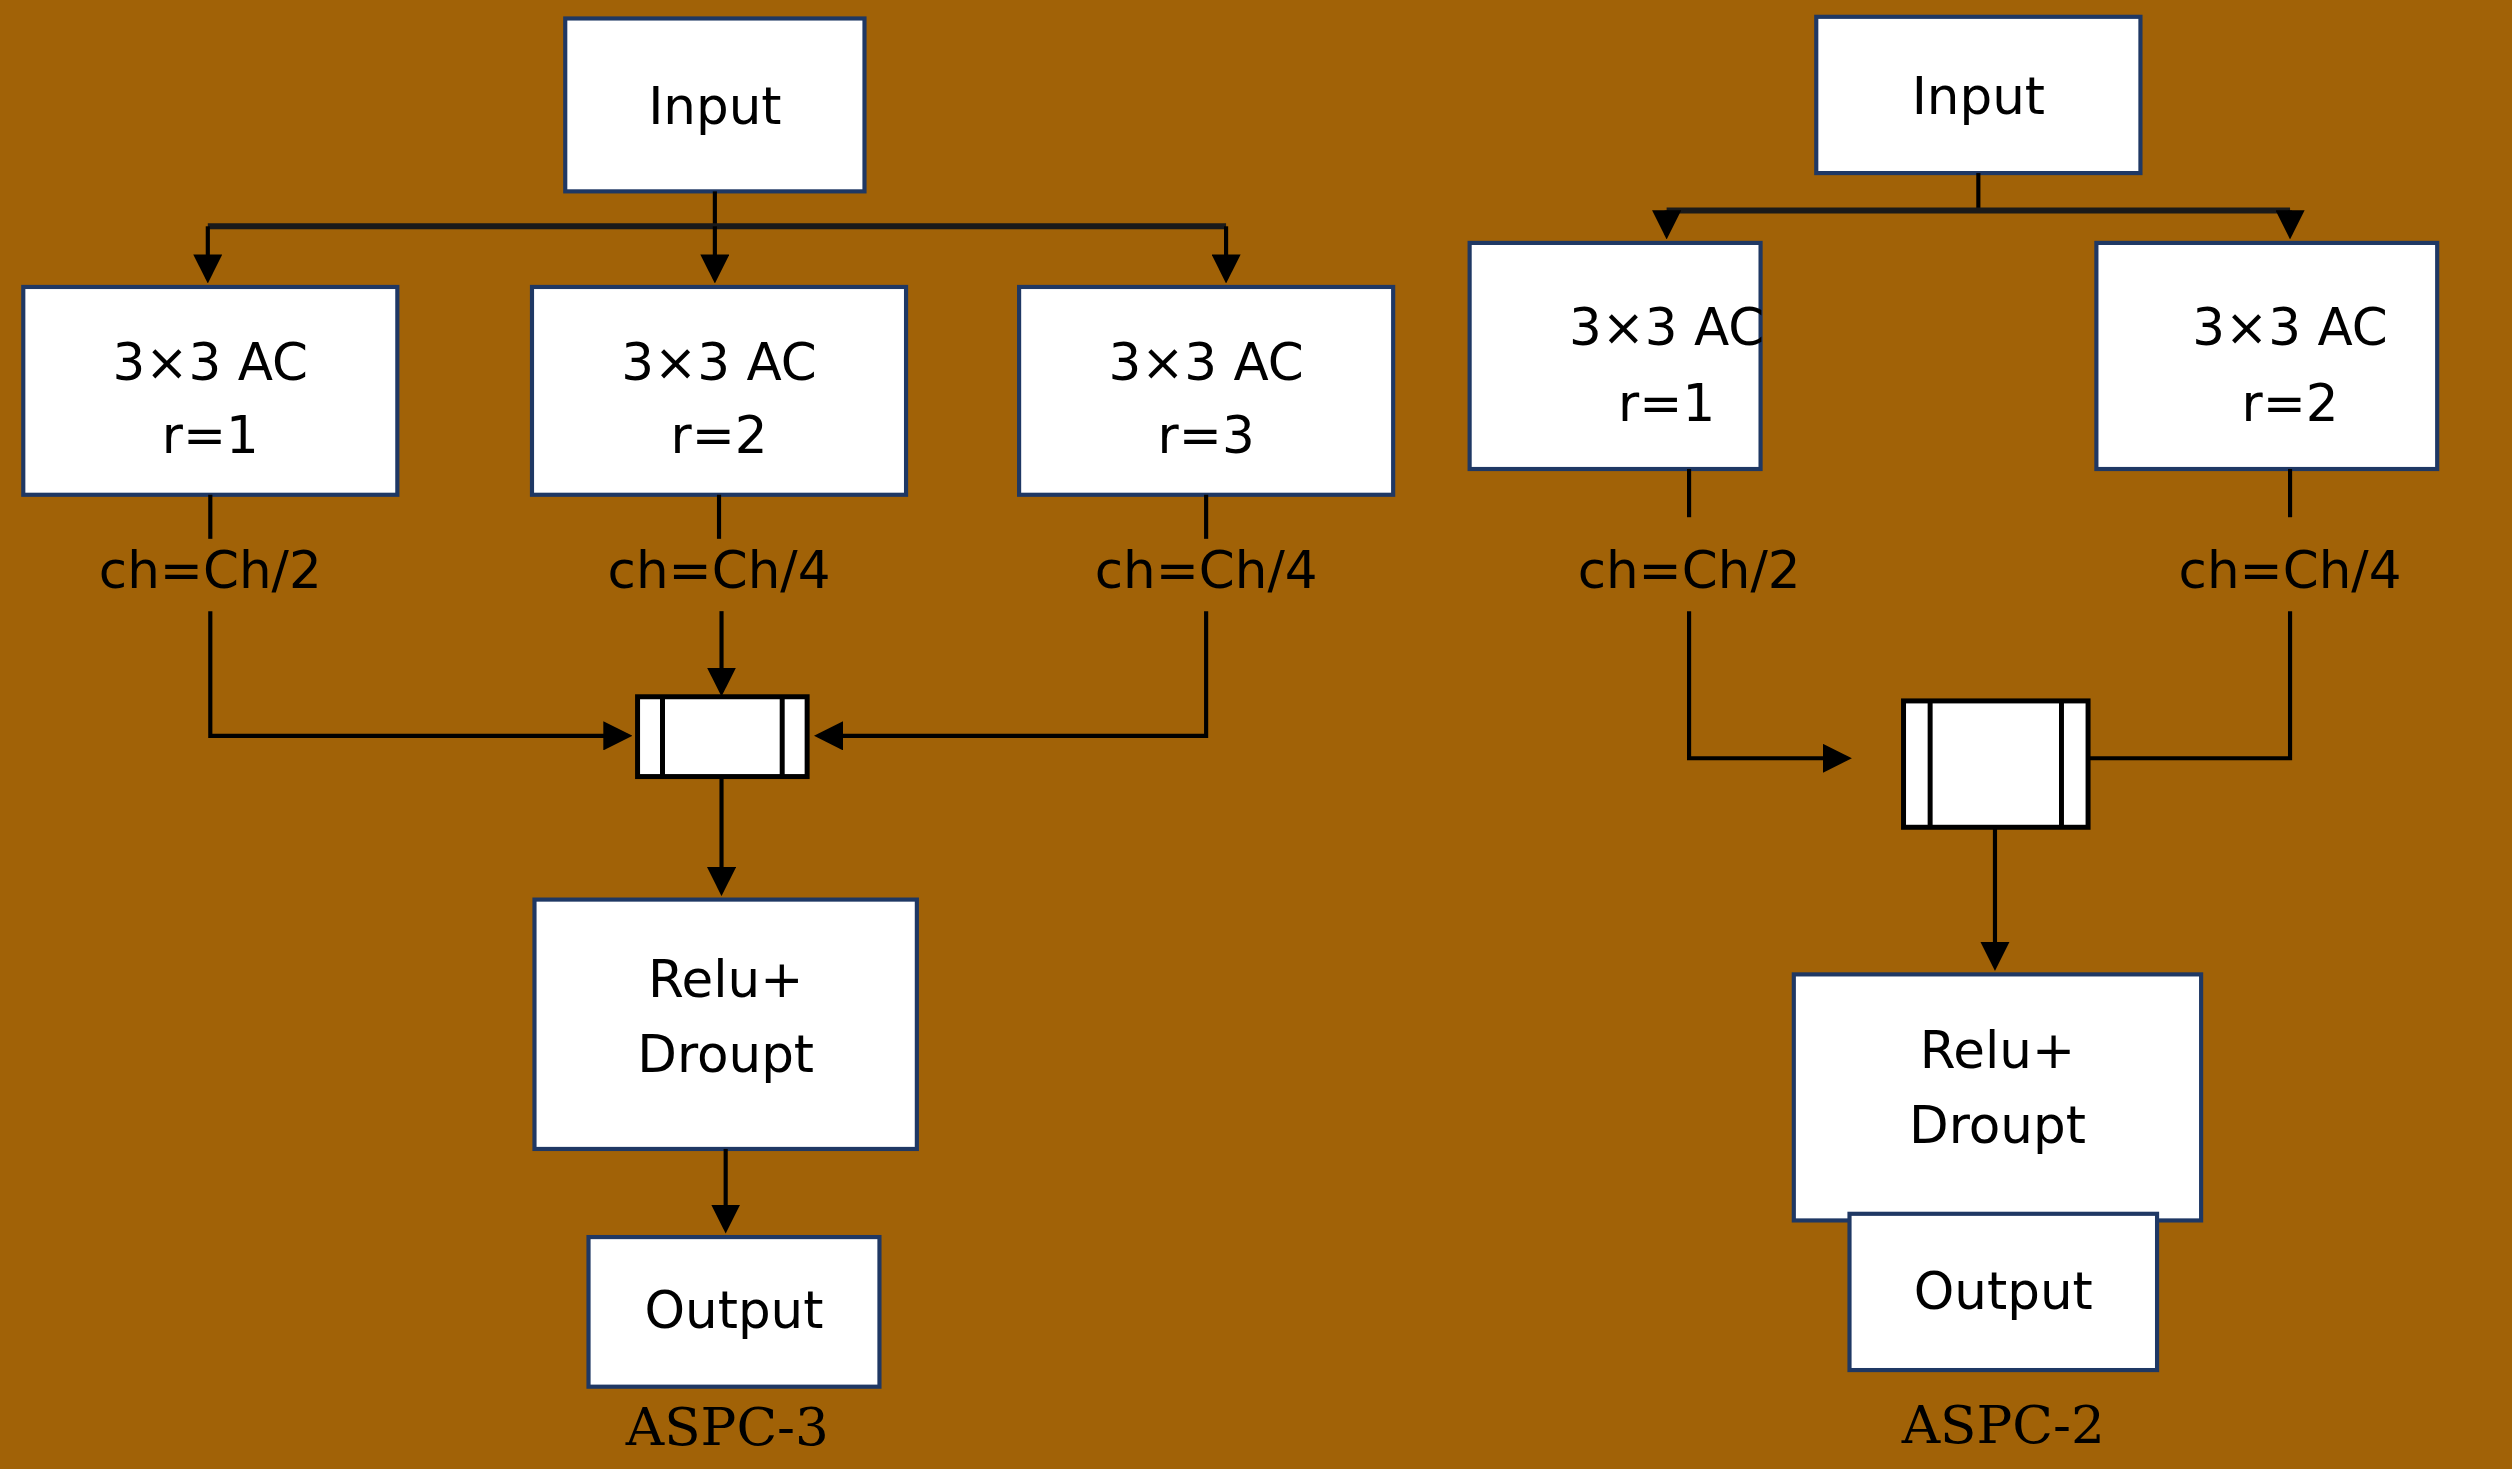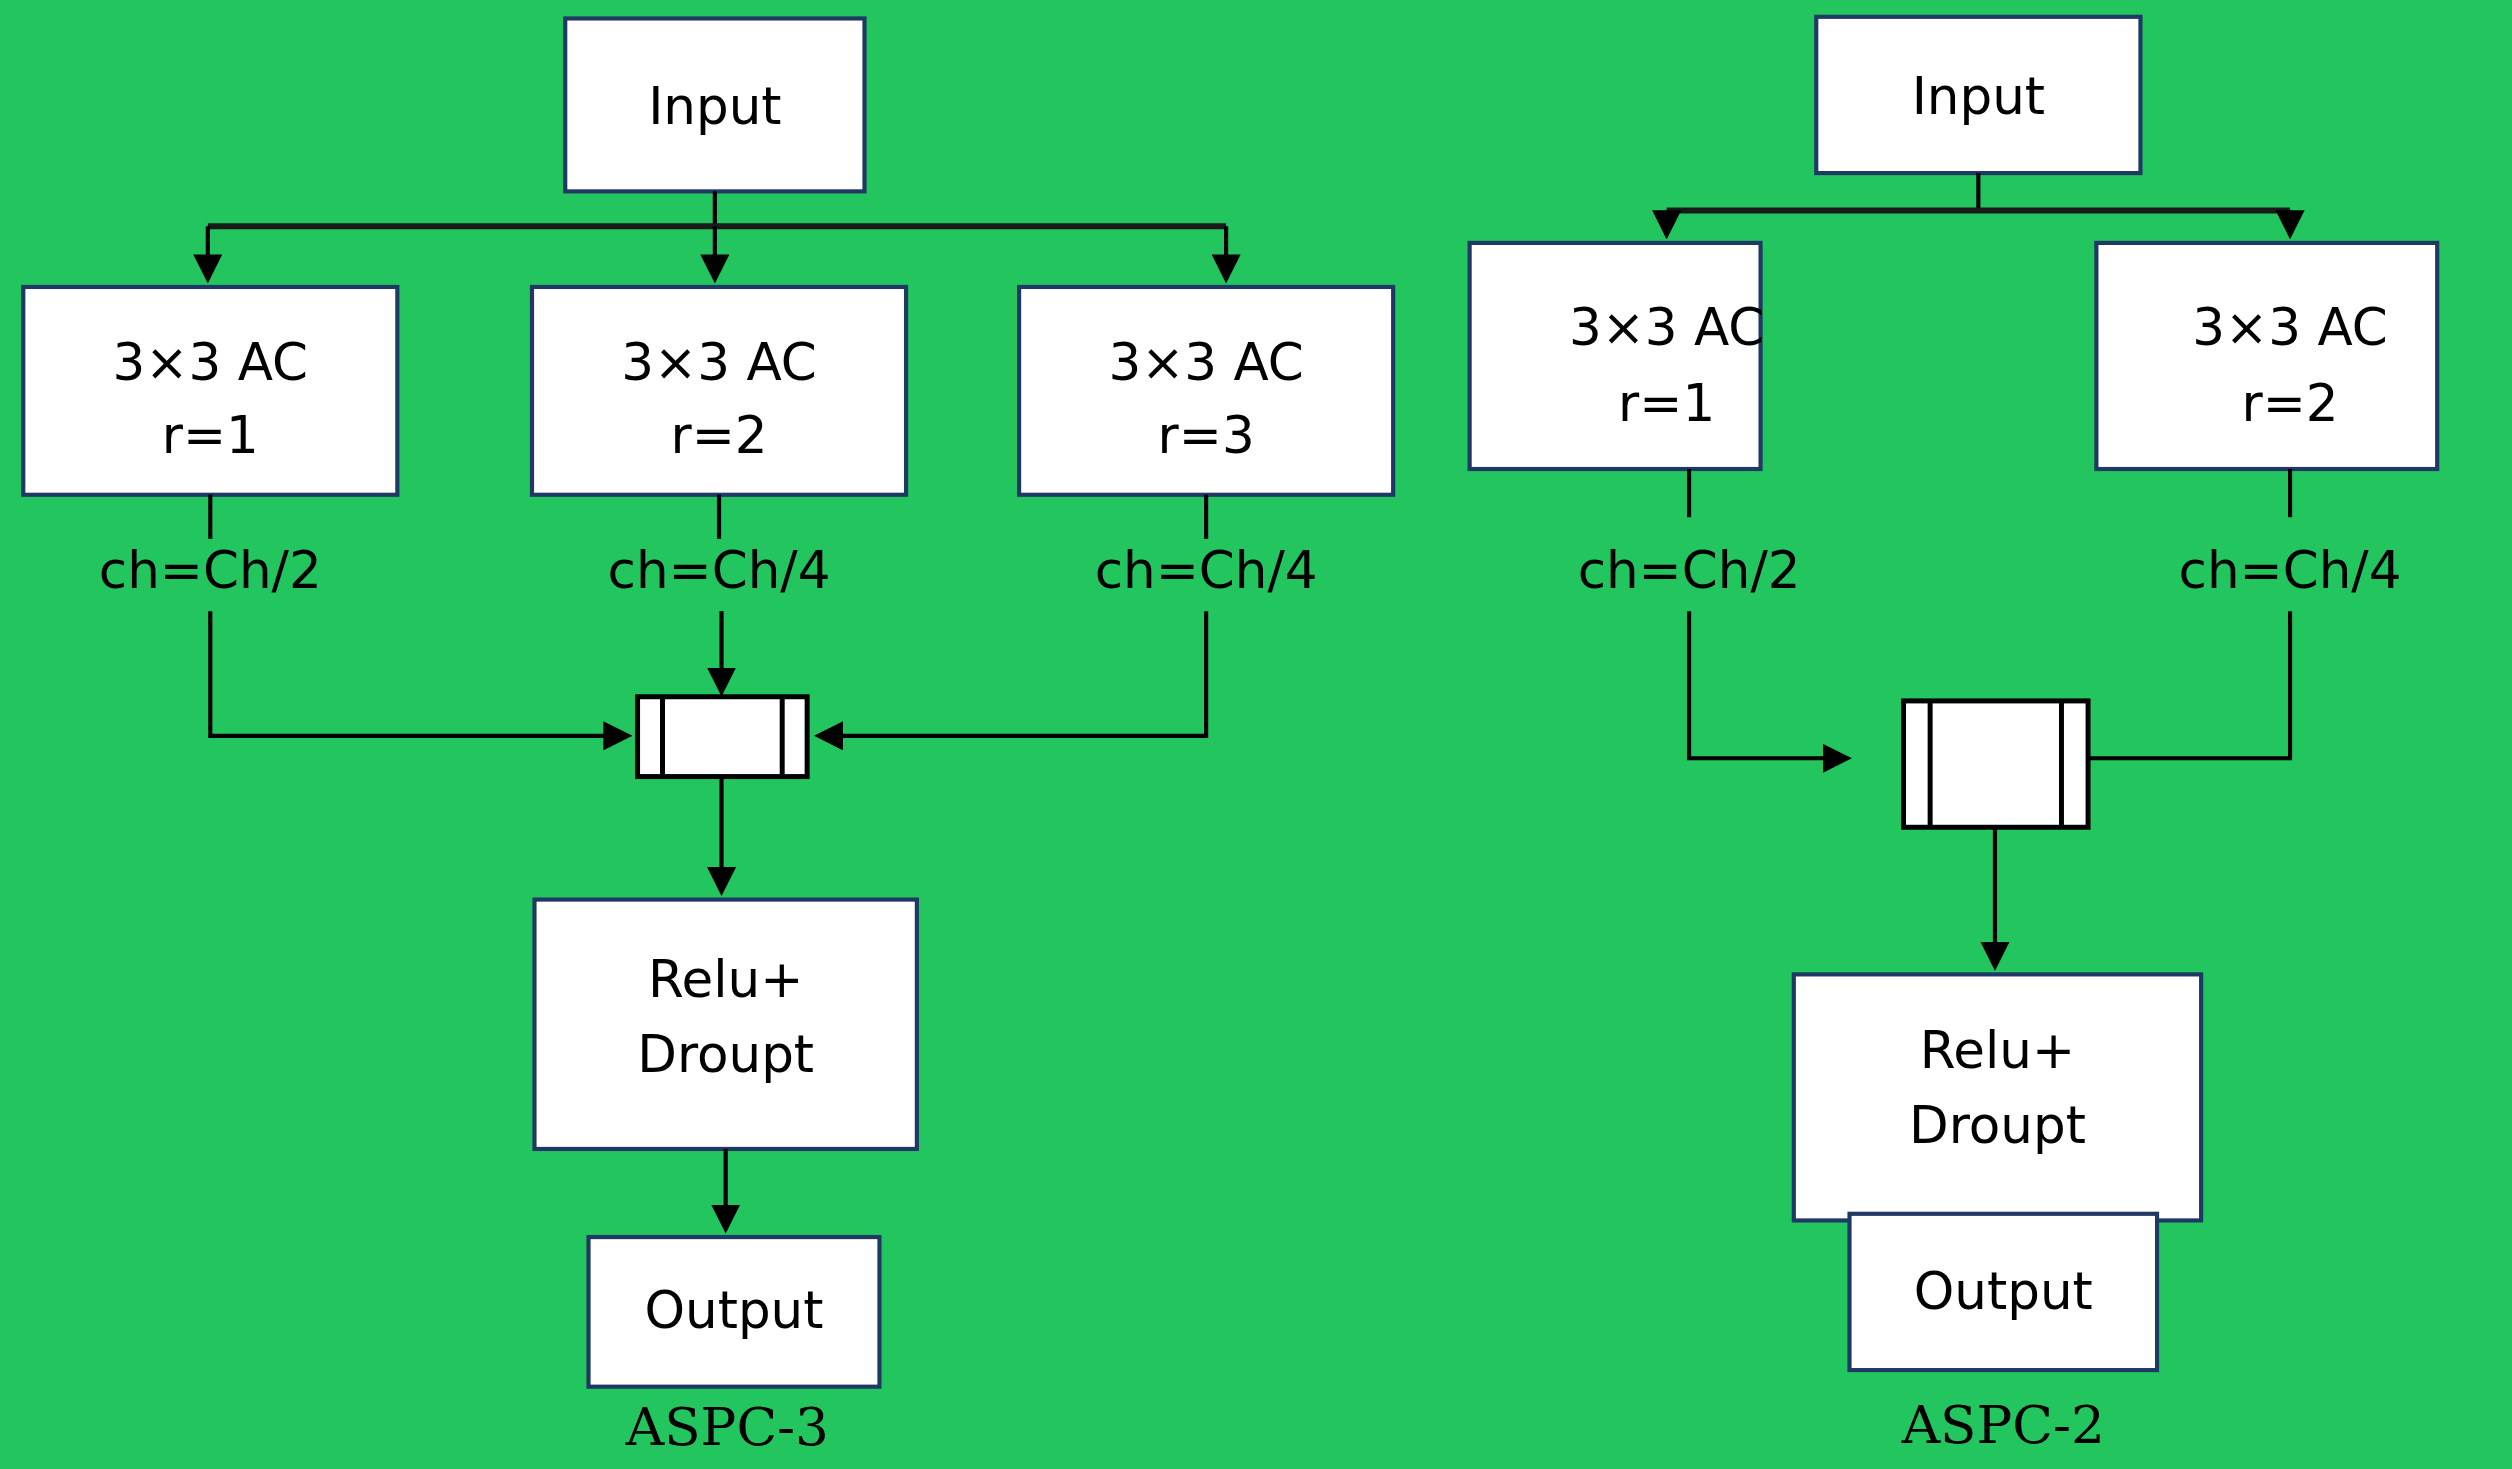--- a/index.html
+++ b/index.html
@@ -10,21 +10,21 @@
   body {
     width: 2512px;
     height: 1470px;
     overflow: hidden;
     font-family: "DejaVu Sans", sans-serif;
   }
   #canvas {
     position: relative;
     width: 2512px;
     height: 1470px;
-    background: #22c55e;
+    background: #a16207;
   }
   svg.diagram-svg {
     position: absolute;
     top: 0;
     left: 0;
     width: 2512px;
     height: 1470px;
   }
   .node-box {
     fill: #ffffff;

